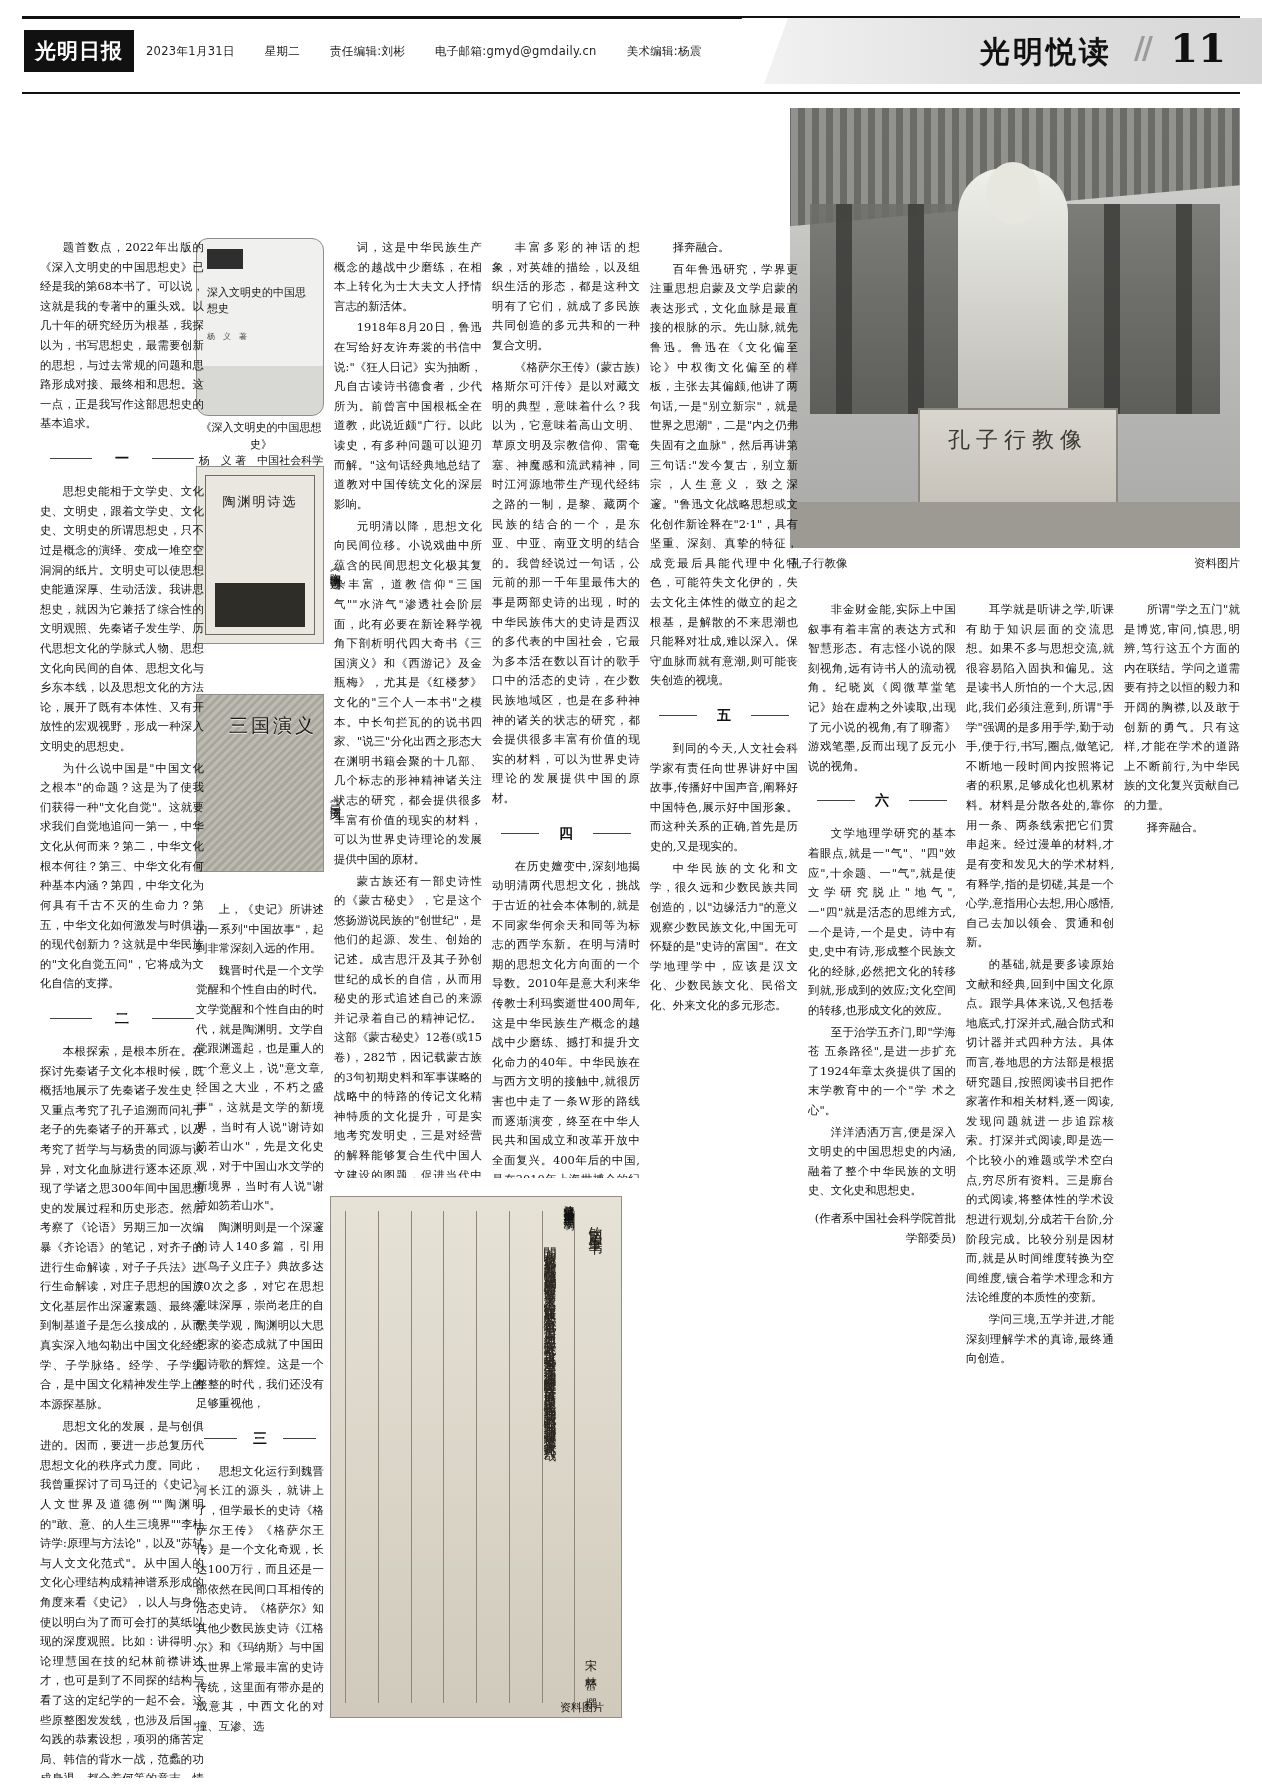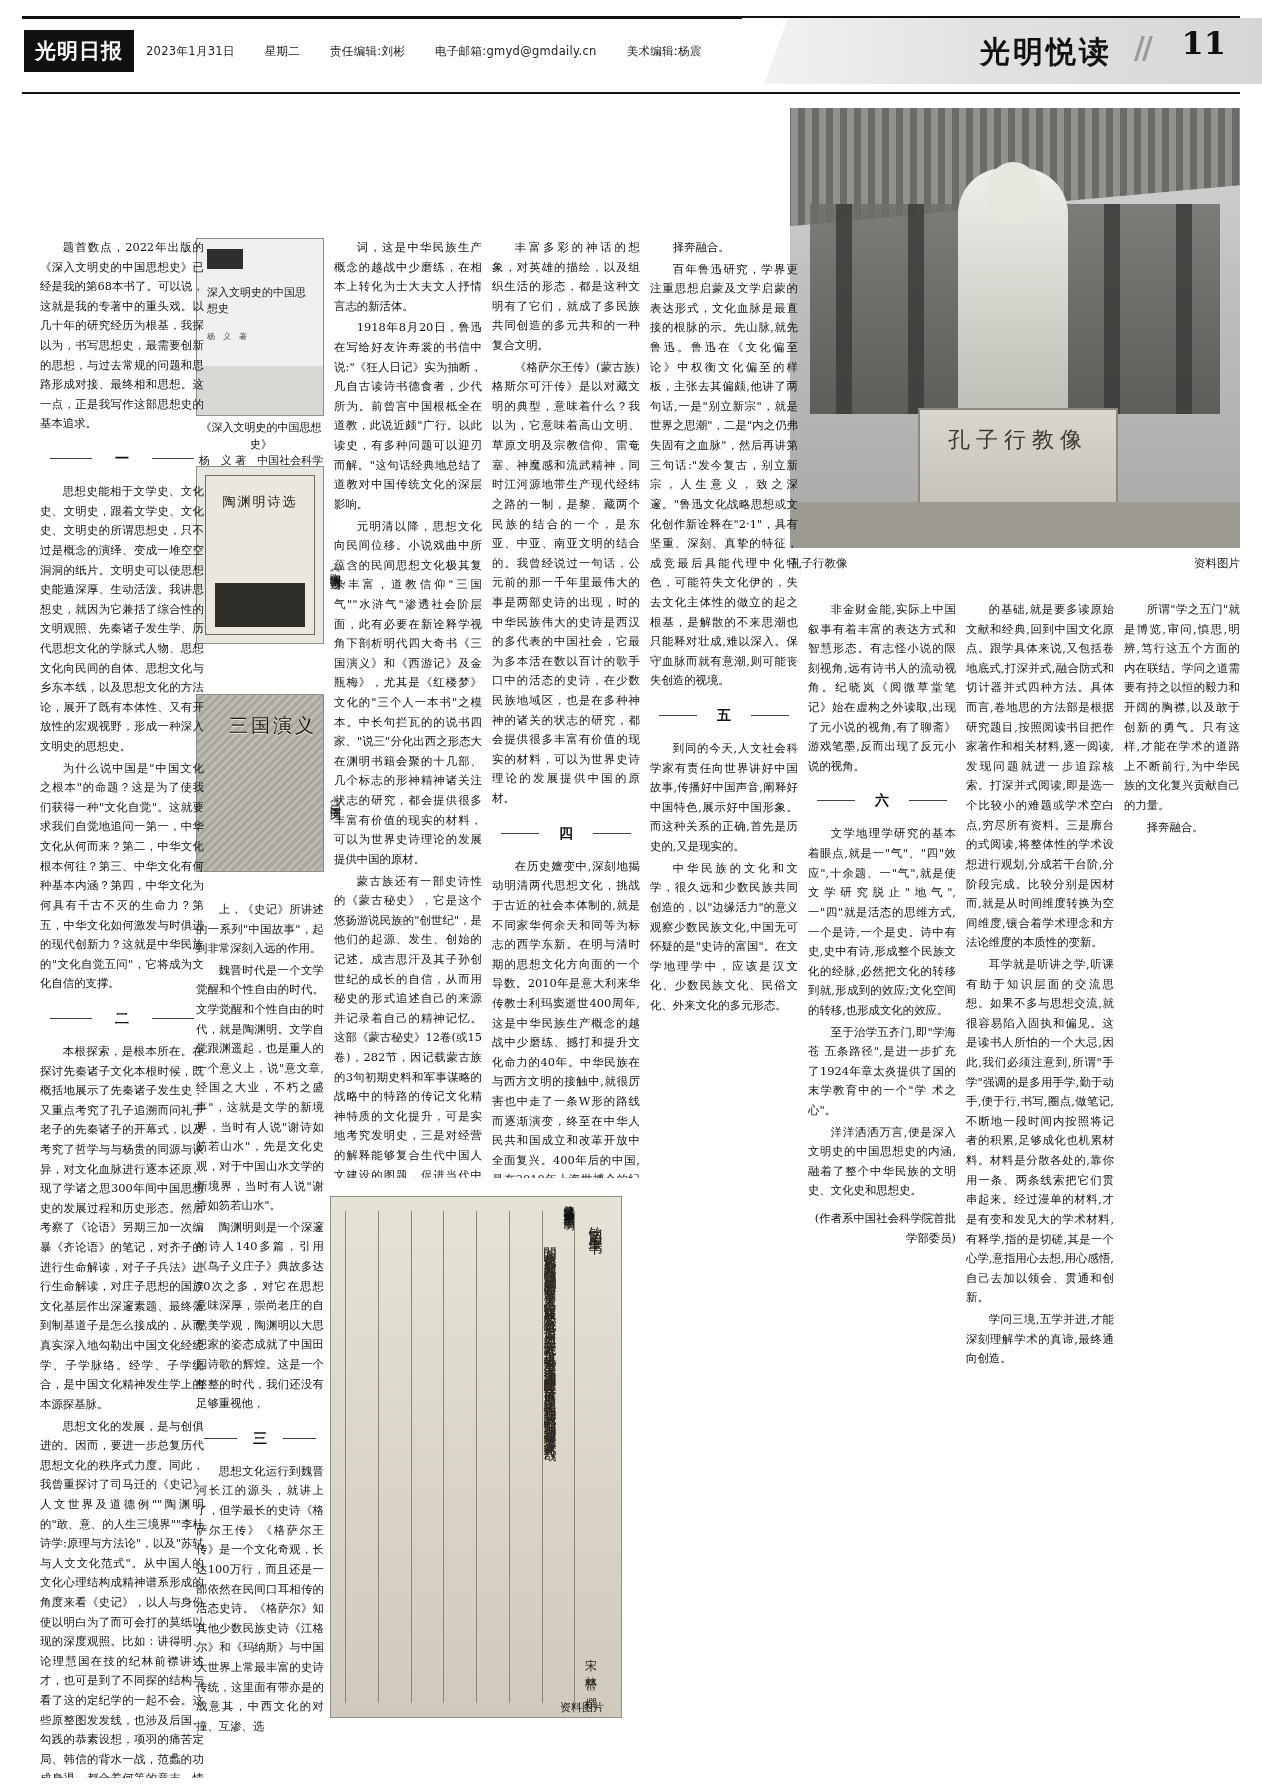--- a/index.html
+++ b/index.html
@@ -15,21 +15,21 @@
   .mast-meta{position:absolute;left:146px;top:44px;font-size:11.5px;color:#222;letter-spacing:.3px;}
   .mast-meta span{margin-right:26px;}
   .mast-right{position:absolute;right:0;top:18px;width:520px;height:66px;
               background:linear-gradient(90deg,#f3f3f3 0%,#e2e2e2 45%,#d6d6d6 100%);}
   .mast-right:before{content:"";position:absolute;left:0;top:0;width:46px;height:66px;background:#fff;
               transform:skewX(-20deg);transform-origin:top left;}
   .section-name{position:absolute;right:150px;top:32px;font-family:"DejaVu Serif","Liberation Serif",serif;
               font-weight:bold;font-size:30px;color:#111;letter-spacing:3px;}
   .slash{position:absolute;right:112px;top:30px;font-size:30px;color:#9a9a9a;font-weight:bold;letter-spacing:-3px;}
   .page-no{position:absolute;right:36px;top:24px;font-family:"DejaVu Serif","Liberation Serif",serif;
-              font-size:32px;font-weight:bold;color:#111;}
+              font-size:40px;font-weight:bold;color:#111;}
   .mast-rule-bottom{position:absolute;left:22px;top:92px;width:1218px;height:2px;background:#111;}
 
   
   .headline-zone{position:absolute;left:22px;top:112px;width:760px;}
   .headline{font-family:"DejaVu Serif","Liberation Serif",serif;font-weight:bold;font-size:46px;
             letter-spacing:2px;color:#000;line-height:1.22;}
   .subhead{margin-top:12px;font-family:"DejaVu Serif","Liberation Serif",serif;font-size:23px;
             letter-spacing:1px;color:#000;}
   .byline{margin-top:14px;font-size:13px;letter-spacing:4px;color:#111;}
   .byline .sq{display:inline-block;width:9px;height:9px;border:1px solid #111;margin-right:8px;}
@@ -53,21 +53,21 @@
   .photo .stele-txt{position:absolute;left:0;right:0;top:16px;text-align:center;
          font-family:"DejaVu Serif","Liberation Serif",serif;font-size:22px;color:#3a3833;letter-spacing:6px;line-height:1.3;}
   .photo .ground{position:absolute;left:0;bottom:0;width:450px;height:46px;background:#9d9a93;}
   .photo-caption{position:absolute;left:790px;top:556px;width:450px;display:flex;justify-content:space-between;
          font-size:11.5px;color:#222;}
 
   
   .bookfig{position:absolute;background:#cfcfcb;border:1px solid #8e8e8a;overflow:hidden;}
   .bf-cap{position:absolute;font-size:11px;color:#111;line-height:1.5;}
   .book1{left:196px;top:238px;width:126px;height:176px;
-         background:linear-gradient(180deg,#f0f0ee 0 72%,#d8d8d4 72% 100%);}
+         background:linear-gradient(180deg,#f0f0ee 0 72%,#d8d8d4 72% 100%);border-radius:12px;}
   .book1 .band{position:absolute;left:10px;top:10px;width:36px;height:20px;background:#2e2e2e;}
   .book1 .t{position:absolute;left:10px;top:46px;right:8px;font-family:"DejaVu Serif","Liberation Serif",serif;
          font-size:11px;color:#1b1b1b;line-height:1.45;}
   .book1 .s{position:absolute;left:10px;top:92px;font-size:8px;color:#444;}
   .book2{left:196px;top:466px;width:126px;height:176px;background:#e9e7df;}
   .book2 .frame{position:absolute;inset:8px;border:1px solid #6d6a60;}
   .book2 .t{position:absolute;left:0;right:0;top:26px;text-align:center;
          font-family:"DejaVu Serif","Liberation Serif",serif;font-size:13px;color:#23211c;letter-spacing:2px;}
   .book2 .blk{position:absolute;left:18px;right:18px;bottom:16px;height:44px;background:#2f2d28;}
   .book3{left:196px;top:694px;width:126px;height:176px;
@@ -260,22 +260,22 @@
         <div class="num">六</div>
         <div class="line r"></div>
     </div>
     <p>文学地理学研究的基本着眼点,就是一"气"、"四"效应",十余题、一"气",就是使文学研究脱止"地气",一"四"就是活态的思维方式,一个是诗,一个是史。诗中有史,史中有诗,形成整个民族文化的经脉,必然把文化的转移到就,形成到的效应;文化空间的转移,也形成文化的效应。</p>
     <p>至于治学五齐门,即"学海苍 五条路径",是进一步扩充了1924年章太炎提供了国的末学教育中的一个"学 术之心"。</p>
     <p>洋洋洒洒万言,便是深入文明史的中国思想史的内涵,融着了整个中华民族的文明史、文化史和思想史。</p>
     <div class="sign">(作者系中国社会科学院首批学部委员)</div>
   </div>
 
   <div class="col" style="left:966px;top:600px;width:148px;height:1178px;overflow:hidden;">
+    <p>耳学就是听讲之学,听课有助于知识层面的交流思想。如果不多与思想交流,就很容易陷入固执和偏见。这是读书人所怕的一个大忌,因此,我们必须注意到,所谓"手学"强调的是多用手学,勤于动手,便于行,书写,圈点,做笔记,不断地一段时间内按照将记者的积累,足够成化也机累材料。材料是分散各处的,靠你用一条、两条线索把它们贯串起来。经过漫单的材料,才是有变和发见大的学术材料,有释学,指的是切磋,其是一个心学,意指用心去想,用心感悟,自己去加以领会、贯通和创新。</p>
     <p>的基础,就是要多读原始文献和经典,回到中国文化原点。跟学具体来说,又包括卷地底式,打深并式,融合防式和切计器并式四种方法。具体而言,卷地思的方法部是根据研究题目,按照阅读书目把作家著作和相关材料,逐一阅读,发现问题就进一步追踪核索。打深并式阅读,即是选一个比较小的难题或学术空白点,穷尽所有资料。三是廓台的式阅读,将整体性的学术设想进行观划,分成若干台阶,分阶段完成。比较分别是因材而,就是从时间维度转换为空间维度,镶合着学术理念和方法论维度的本质性的变新。</p>
-    <p>耳学就是听讲之学,听课有助于知识层面的交流思想。如果不多与思想交流,就很容易陷入固执和偏见。这是读书人所怕的一个大忌,因此,我们必须注意到,所谓"手学"强调的是多用手学,勤于动手,便于行,书写,圈点,做笔记,不断地一段时间内按照将记者的积累,足够成化也机累材料。材料是分散各处的,靠你用一条、两条线索把它们贯串起来。经过漫单的材料,才是有变和发见大的学术材料,有释学,指的是切磋,其是一个心学,意指用心去想,用心感悟,自己去加以领会、贯通和创新。</p>
     <p>学问三境,五学并进,才能深刻理解学术的真谛,最终通向创造。</p>
   </div>
 
   <div class="col" style="left:1124px;top:600px;width:116px;height:1178px;overflow:hidden;">
     <p>所谓"学之五门"就是博览,审问,慎思,明辨,笃行这五个方面的内在联结。学问之道需要有持之以恒的毅力和开阔的胸襟,以及敢于创新的勇气。只有这样,才能在学术的道路上不断前行,为中华民族的文化复兴贡献自己的力量。</p>
     <p>择奔融合。</p>
   </div>
 
 </div>
 

